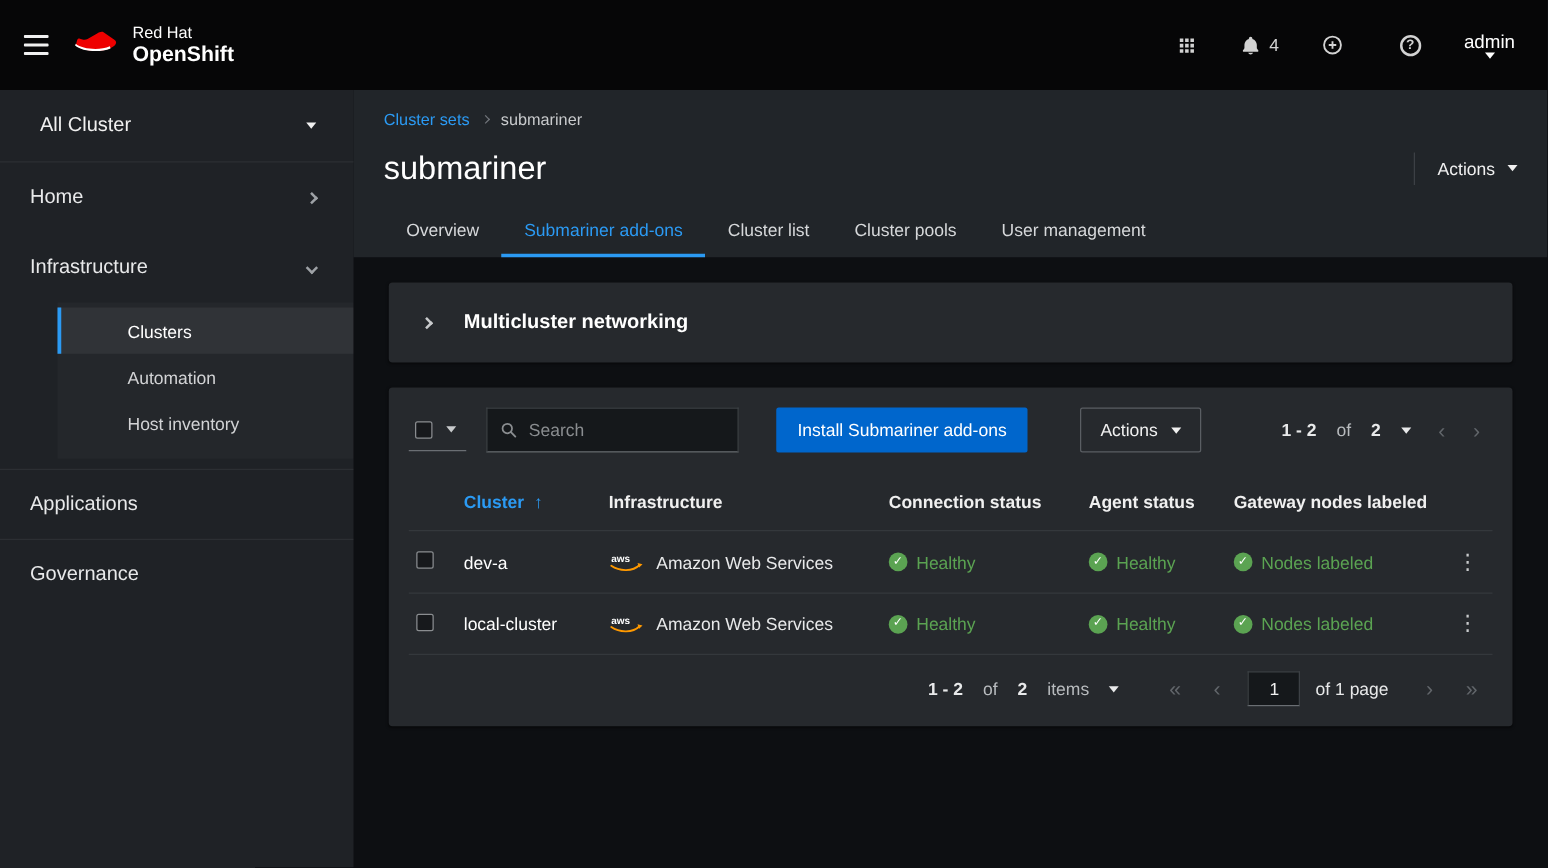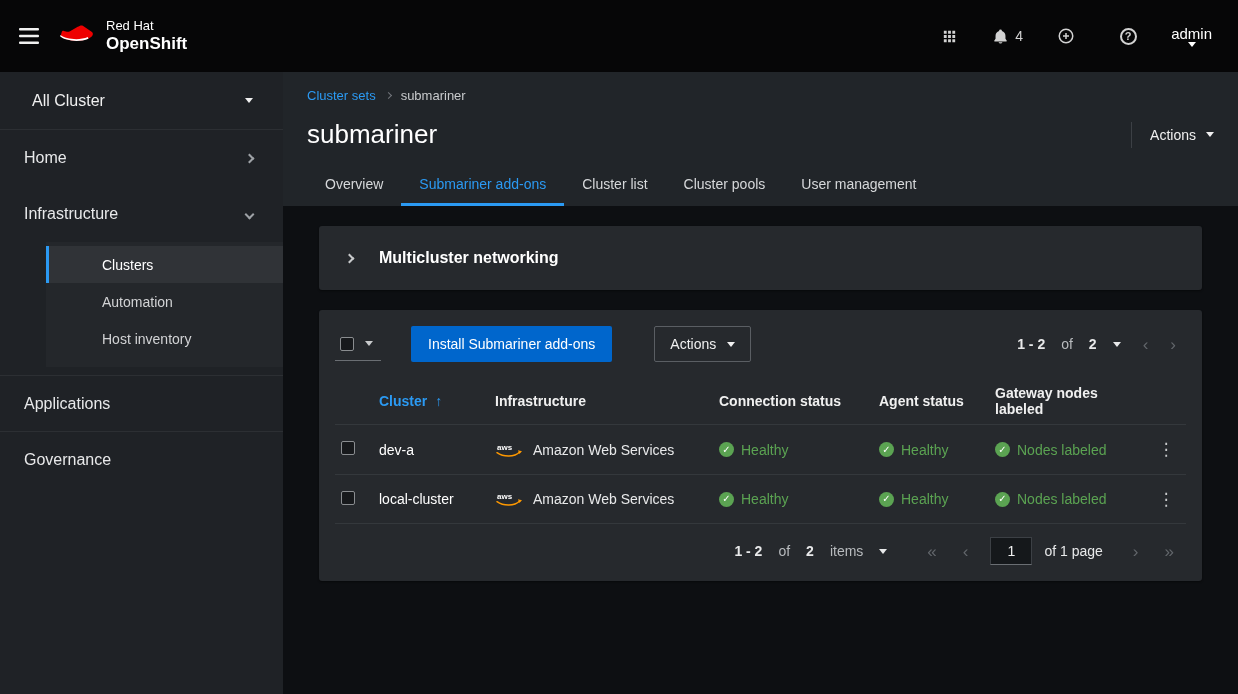--- a/index.html
+++ b/index.html
@@ -51,21 +51,21 @@
   .breadcrumb .chev { color:#72767b; }
   .title-row { display:flex; align-items:center; justify-content:space-between; }
   h1 { font-size:26px; font-weight:400; color:#fff; }
   .page-actions { display:flex; align-items:center; gap:18px; }
   .vdiv { width:1px; height:26px; background:#3c4045; }
   .page-actions button { display:flex; align-items:center; gap:10px; font-size:14px; color:#f0f0f0; }
   .tabs { display:flex; margin-top:16px; }
   .tab { padding:10px 18px 11px; font-size:14px; color:#d6d8da; border-bottom:3px solid transparent; }
   .tab.active { color:#2b9af3; border-bottom-color:#2b9af3; }
 
-  .content { flex:1; background:#0d0f12; padding:20px 36px; display:flex; flex-direction:column; gap:20px; overflow:hidden; }
+  .content { flex:1; background:#0d0f12; padding:20px 28px; display:flex; flex-direction:column; gap:20px; overflow:hidden; }
   .card { background:#26292d; border-radius:3px; box-shadow:0 1px 2px rgba(0,0,0,.45); }
 
   .expand-card { height:64px; display:flex; align-items:center; padding:0 16px; gap:16px; flex-shrink:0; }
   .expand-toggle { width:28px; display:flex; justify-content:center; color:#c8cacc; padding:8px 0; }
   .expand-card h2 { font-size:16px; font-weight:700; color:#fff; }
 
   .table-card { padding:16px 16px 6px; display:flex; flex-direction:column; }
 
   
   .toolbar { display:flex; align-items:center; gap:16px; }
@@ -222,20 +222,27 @@
         <h2>Multicluster networking</h2>
       </section>
 
       <section class="card table-card">
 
         <div class="toolbar">
           <div class="bulk-select">
             <span class="cbx"></span>
             <span class="caret"></span>
           </div>
+          <div class="search">
+            <svg width="14" height="14" viewBox="0 0 24 24">
+              <circle cx="10" cy="10" r="6.5" fill="none" stroke="#8a8d90" stroke-width="2.4"></circle>
+              <path d="M15 15l6 6" stroke="#8a8d90" stroke-width="2.6" stroke-linecap="round"></path>
+            </svg>
+            <input placeholder="Search" style="">
+          </div>
           <button class="btn-primary">Install Submariner add-ons</button>
           <button class="btn-menu">
             <span>Actions</span>
             <span class="caret"></span>
           </button>
           <div class="pager-top">
             <button class="pager-summary">
               <b>1 - 2</b>
               <span class="muted">of</span>
               <b>2</b>

